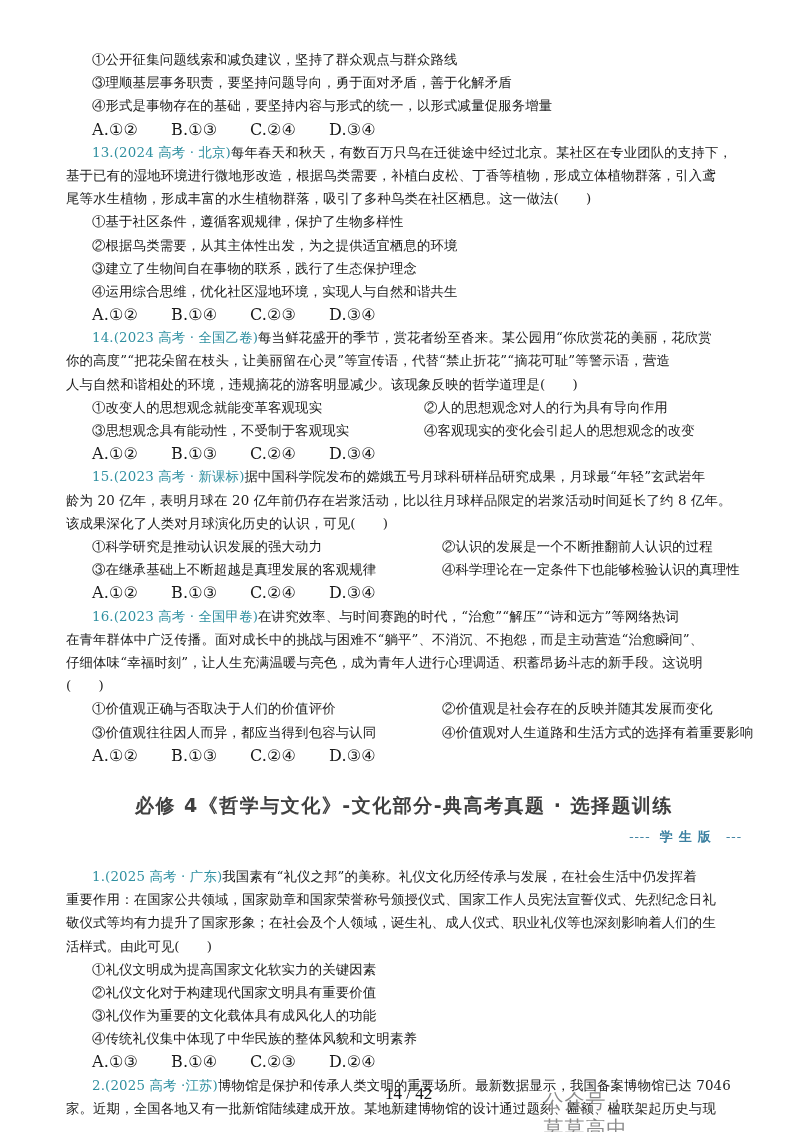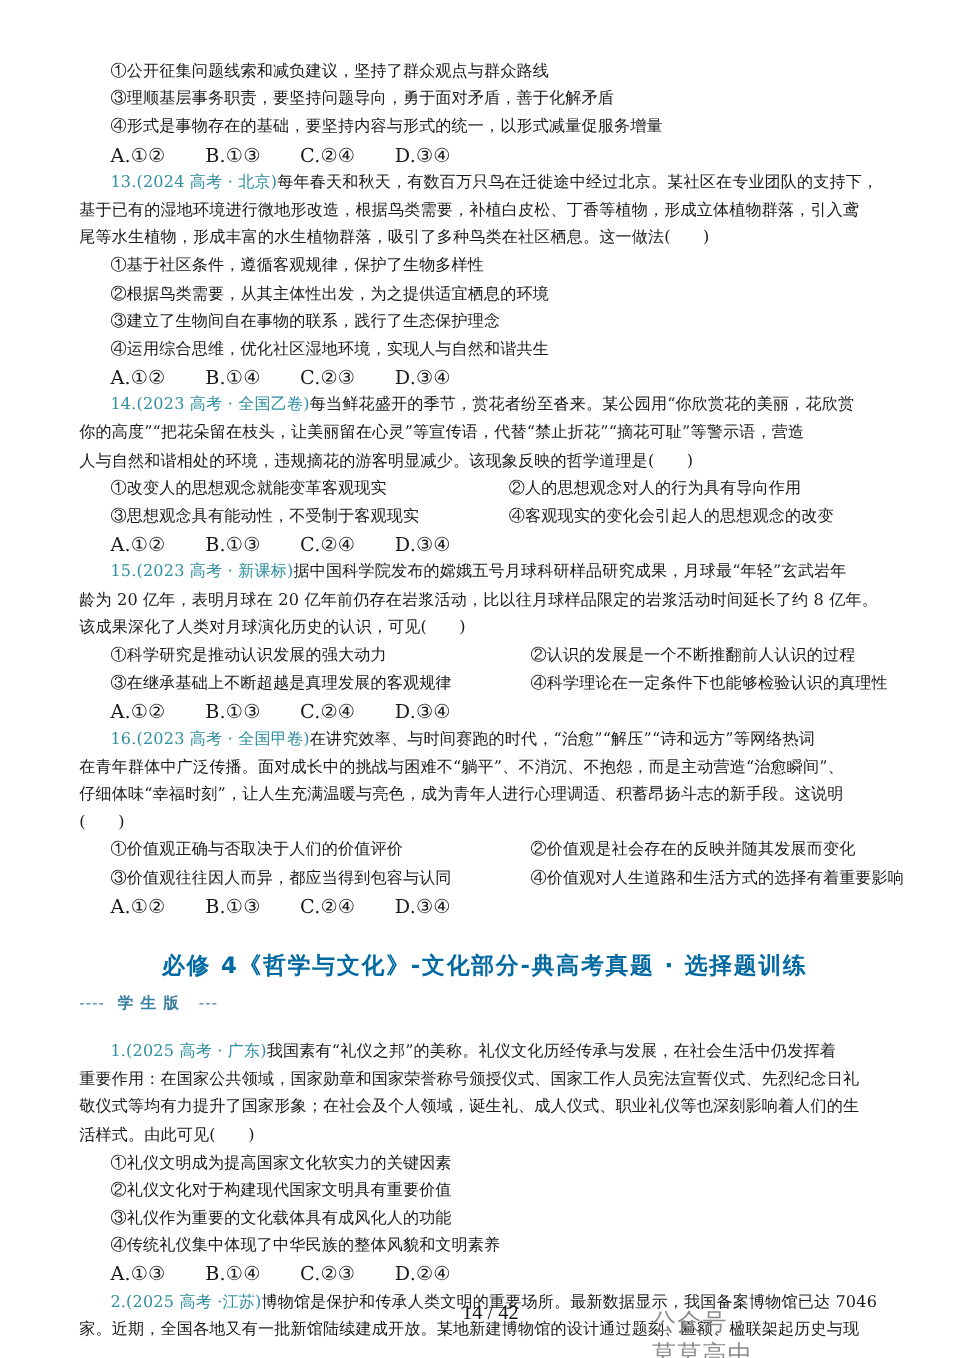--- a/index.html
+++ b/index.html
@@ -8,22 +8,22 @@
   .page { position:absolute; left:0; top:0; width:632px; height:1132px; }
   .content { position:absolute; left:66px; top:48px; width:676px; }
   .line { font-size:13.4px; line-height:23.2px; height:23.2px; white-space:nowrap; letter-spacing:0.15px; }
   .indent { padding-left:26px; }
   .src { color:#2f8fa0; }
   .opts2 { display:flex; padding-left:26px; font-size:13.4px; line-height:23.2px; white-space:nowrap; letter-spacing:0.15px;gap:10px; }
   .opts2 span:first-child { width:322px; flex:none; }
   .opts2.wide span:first-child { width:340px; }
   .ans { display:flex; padding-left:26px; font-size:16px; line-height:23.2px; letter-spacing:0.15px; }
   .ans span { width:79px; flex:none; font-family:"DejaVu Serif","Liberation Serif",serif; }
-  .section-title { text-align:center; color:#0369a1; font-size:19px; line-height:28px; margin-top:24px; letter-spacing:1.5px; font-family:"DejaVu Sans","Liberation Sans",sans-serif; font-weight:bold; }
-  .subtitle { text-align:left; color:#3a7fa0; font-size:13px; line-height:20px; margin-top:8px; margin-bottom:18px; letter-spacing:6px; font-weight:bold; }
+  .section-title { text-align:center; color:#404040; font-size:19px; line-height:28px; margin-top:24px; letter-spacing:1.5px; font-family:"DejaVu Sans","Liberation Sans",sans-serif; font-weight:bold; }
+  .subtitle { text-align:right; color:#3a7fa0; font-size:13px; line-height:20px; margin-top:8px; margin-bottom:18px; letter-spacing:6px; font-weight:bold;font-family:Liberation Serif, serif; }
   .subtitle .dash { letter-spacing:1px; font-weight:normal; }
   .page-num { position:absolute; left:385px; top:1084px; font-size:17px; font-weight:normal; font-family:"Liberation Serif",serif; color:#111; }
   .watermark { position:absolute; left:510px; top:1088px; display:flex; align-items:flex-end; color:#8a8a8a; font-size:20px; font-family:"DejaVu Sans","Liberation Sans",sans-serif; letter-spacing:1px;margin-left:10px; }
   .wechat { width:32px; height:28px; position:relative; margin-right:10px; }
   .wechat .b1 { position:absolute; left:0; top:0; width:20px; height:17px; border-radius:50%; background:#9a9a9a; }
   .wechat .b2 { position:absolute; left:11px; top:8px; width:19px; height:16px; border-radius:50%; background:#9a9a9a; border:1.5px solid #fff; }
 </style>
 </head>
 <body>
 

